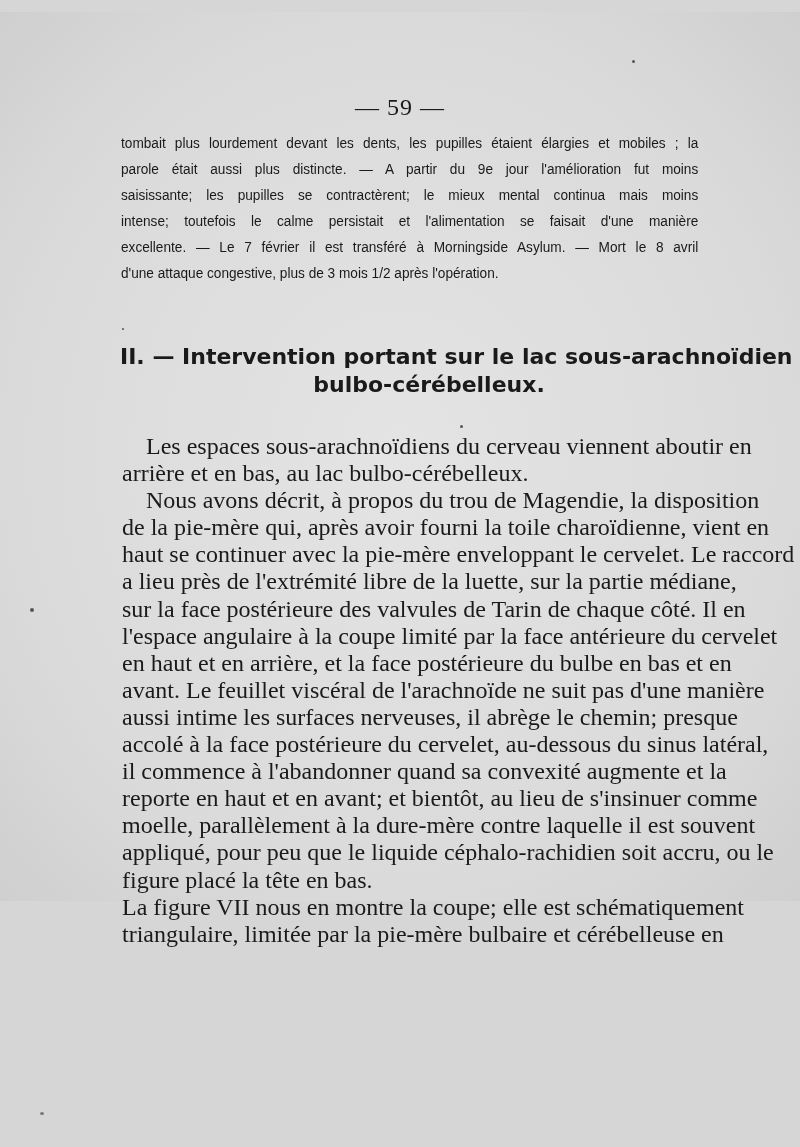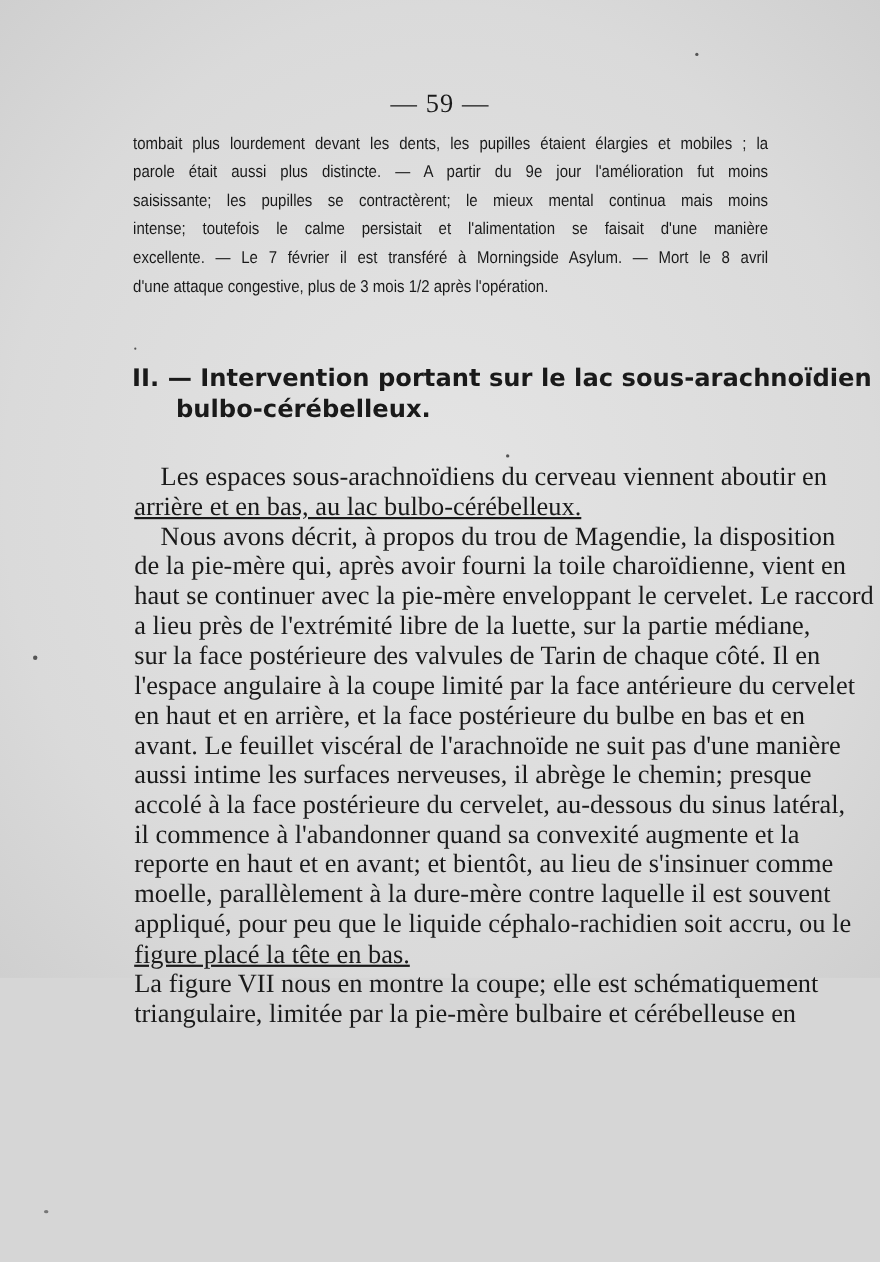--- a/index.html
+++ b/index.html
@@ -8,21 +8,21 @@
     }
     body {
       width: 800px;
       height: 1147px;
       background: #d6d6d6;
       overflow: hidden;
       position: relative;
     }
     .page {
       position: absolute;
-      left: 0; top: 0;
+      left: 0; top: 12px;
       width: 800px;
       height: 889px;
       background: radial-gradient(ellipse at center, #e4e4e4 0%, #dadada 70%, #cfcfcf 100%);
       color: #1a1a1a;
     }
     .page-number {
       position: absolute;
       top: 82px;
       left: 0;
       width: 800px;
@@ -65,20 +65,21 @@
       line-height: 28px;
     }
     .section-heading .h-line1 {
       display: block;
       text-align: justify;
       text-align-last: justify;
       white-space: nowrap;
     }
     .section-heading .h-line2 {
       display: block;
+      text-align: center;
       padding-left: 40px;
     }
     .body-text {
       position: absolute;
       left: 122px;
       top: 421px;
       width: 576px;
       font-family: "Liberation Serif", serif;
       font-size: 24px;
       line-height: 27.1px;
@@ -87,21 +88,20 @@
       display: block;
       text-align: justify;
       text-align-last: justify;
       white-space: nowrap;
     }
     .body-text .line.indent {
       padding-left: 24px;
     }
     .body-text .line.last {
       text-align-last: left;
-      text-decoration: underline;
     }
     .speck {
       position: absolute;
       width: 3px; height: 3px;
       border-radius: 50%;
       background: #555;
     }
   </style>
 </head>
 <body>

